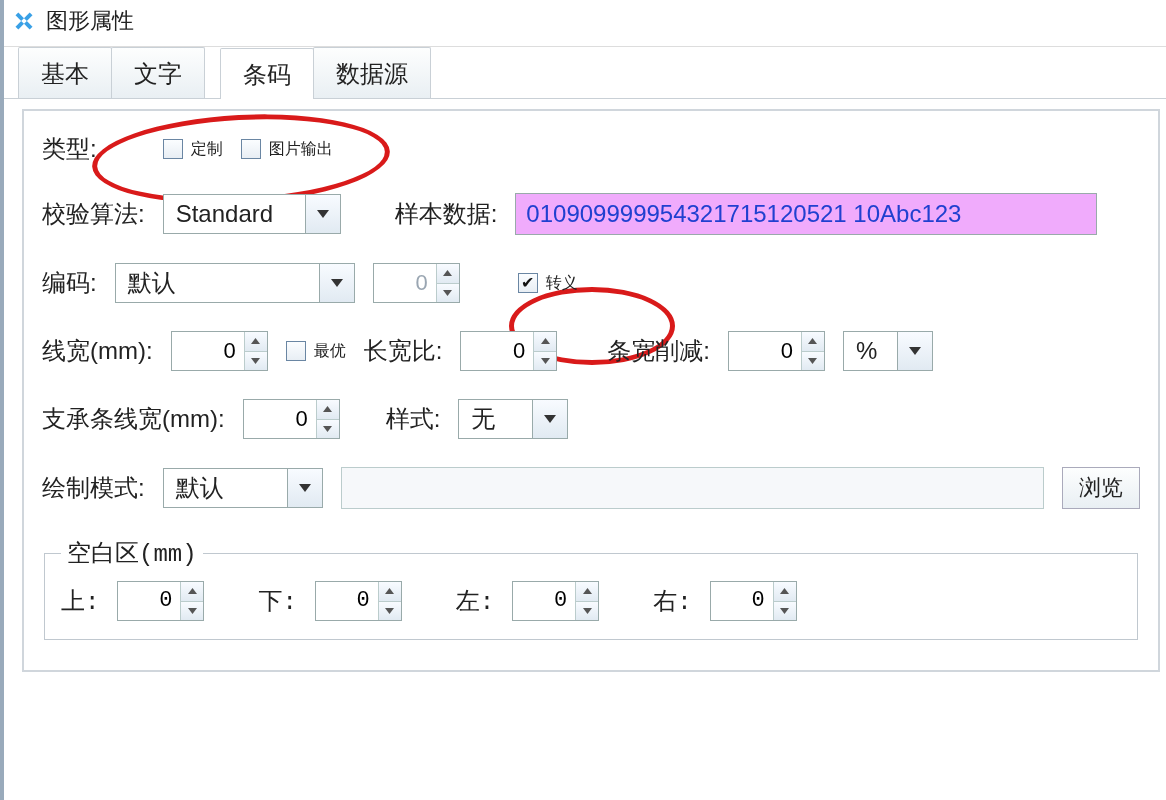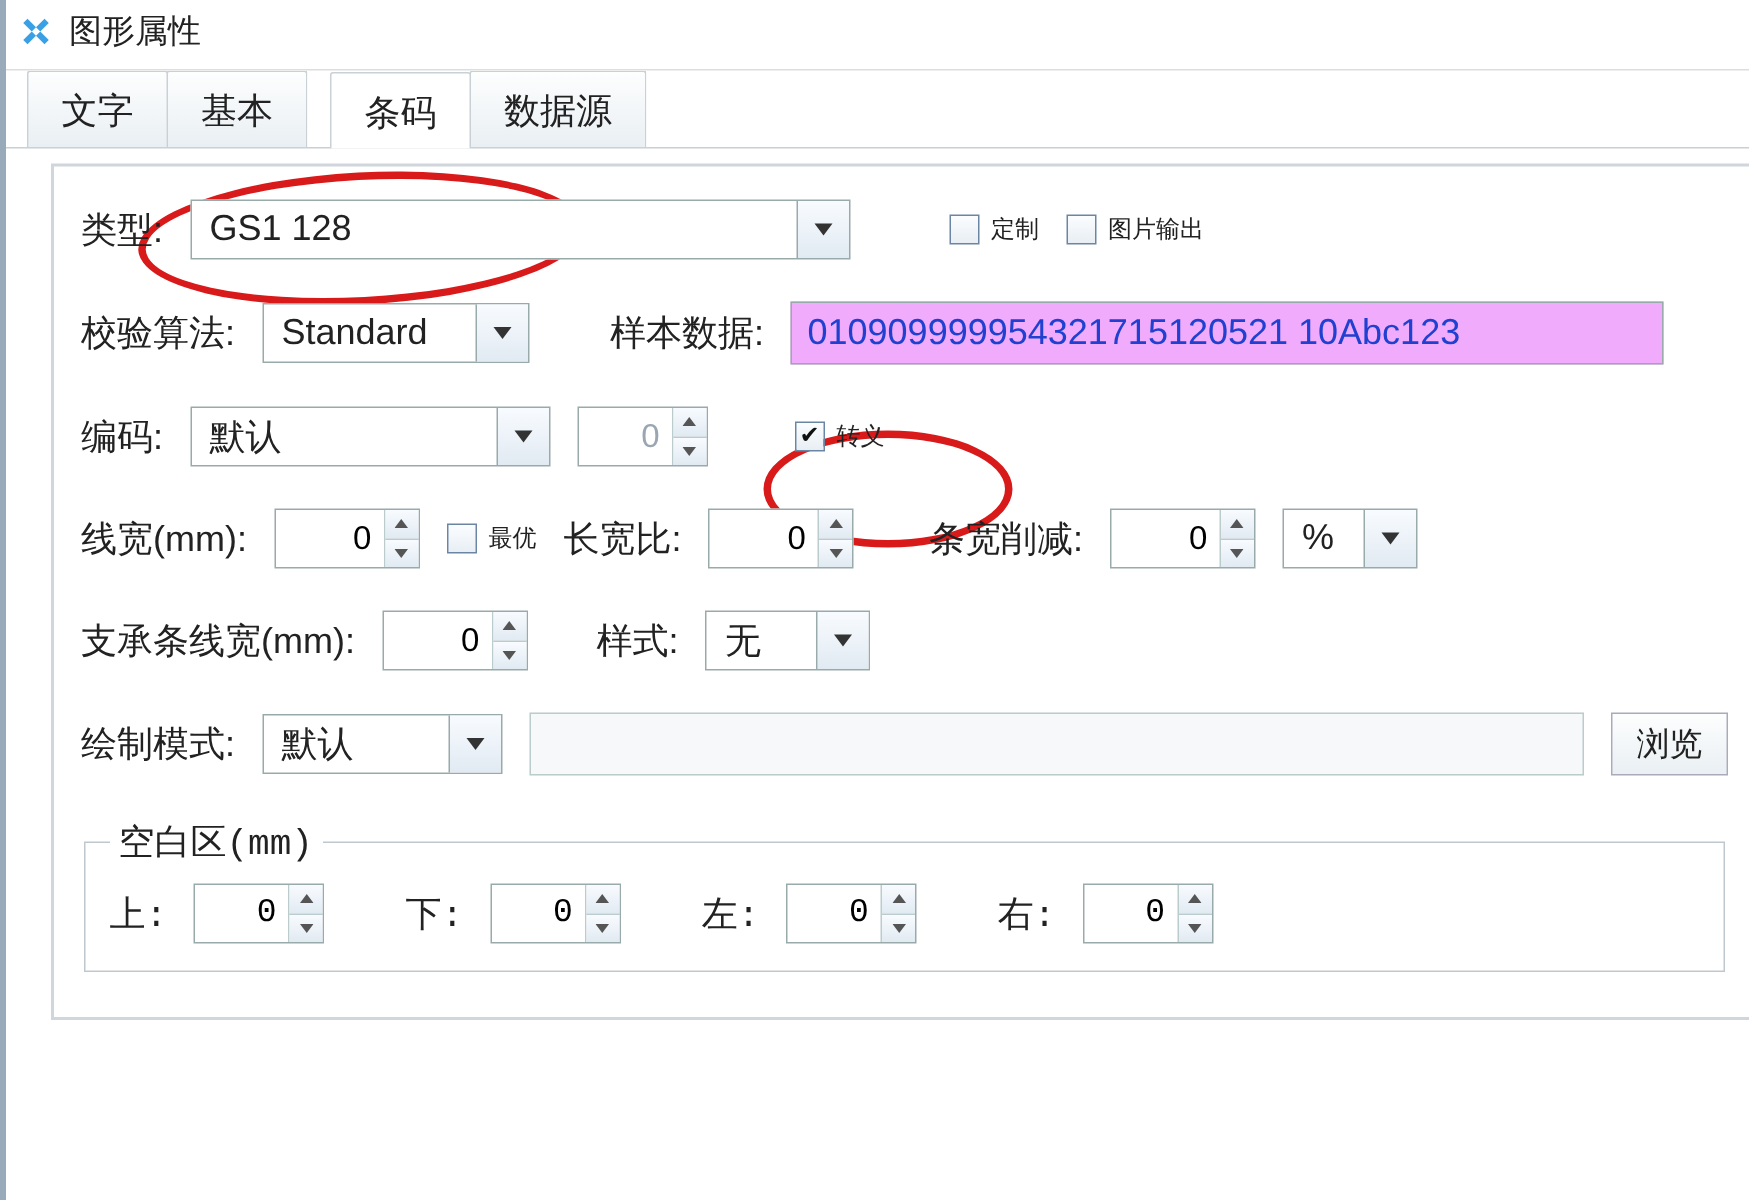--- a/index.html
+++ b/index.html
@@ -51,21 +51,20 @@
   }
   .tab.active {
     background: #fff;
     position: relative;
     top: 1px;
     margin-left: 16px;
   }
   .panel {
     padding: 10px 2px 10px 10px;
     position: relative;
-    margin-left: 12px;
   }
   .panel-inner {
     border: 2px solid #d0d6dc;
     padding: 22px 18px 30px 18px;
     box-sizing: border-box;
     width: 1138px;
     margin-left: 8px;
   }
   .row {
     display: flex;
@@ -210,39 +209,31 @@
             <rect x="10" y="14" width="4" height="8" fill="#39a0e6"></rect>
             <rect x="2" y="10" width="8" height="4" fill="#39a0e6"></rect>
             <rect x="14" y="10" width="8" height="4" fill="#39a0e6"></rect>
           </g>
         </svg>
     </span>
     <span class="title-text">图形属性</span>
   </div>
 
   <div class="tabbar">
+    <div class="tab">基本</div>
     <div class="tab">文字</div>
-    <div class="tab">基本</div>
     <div class="tab active">条码</div>
     <div class="tab">数据源</div>
   </div>
 
   <div class="panel">
     <div class="panel-inner">
 
       <div class="row">
         <label class="lab">类型:</label>
-        <div class="select-box" style="width:440px">
-          <span class="select-text">GS1 128</span>
-          <div class="select-btn">
-            <svg viewBox="0 0 14 10">
-                <polygon points="1,1 13,1 7,9" fill="#333"></polygon>
-              </svg>
-          </div>
-        </div>
         <span style="width:30px"></span>
         <span class="chk">
           <span class="box"></span>
           <span>定制</span>
         </span>
         <span class="chk">
           <span class="box"></span>
           <span>图片输出</span>
         </span>
       </div>

